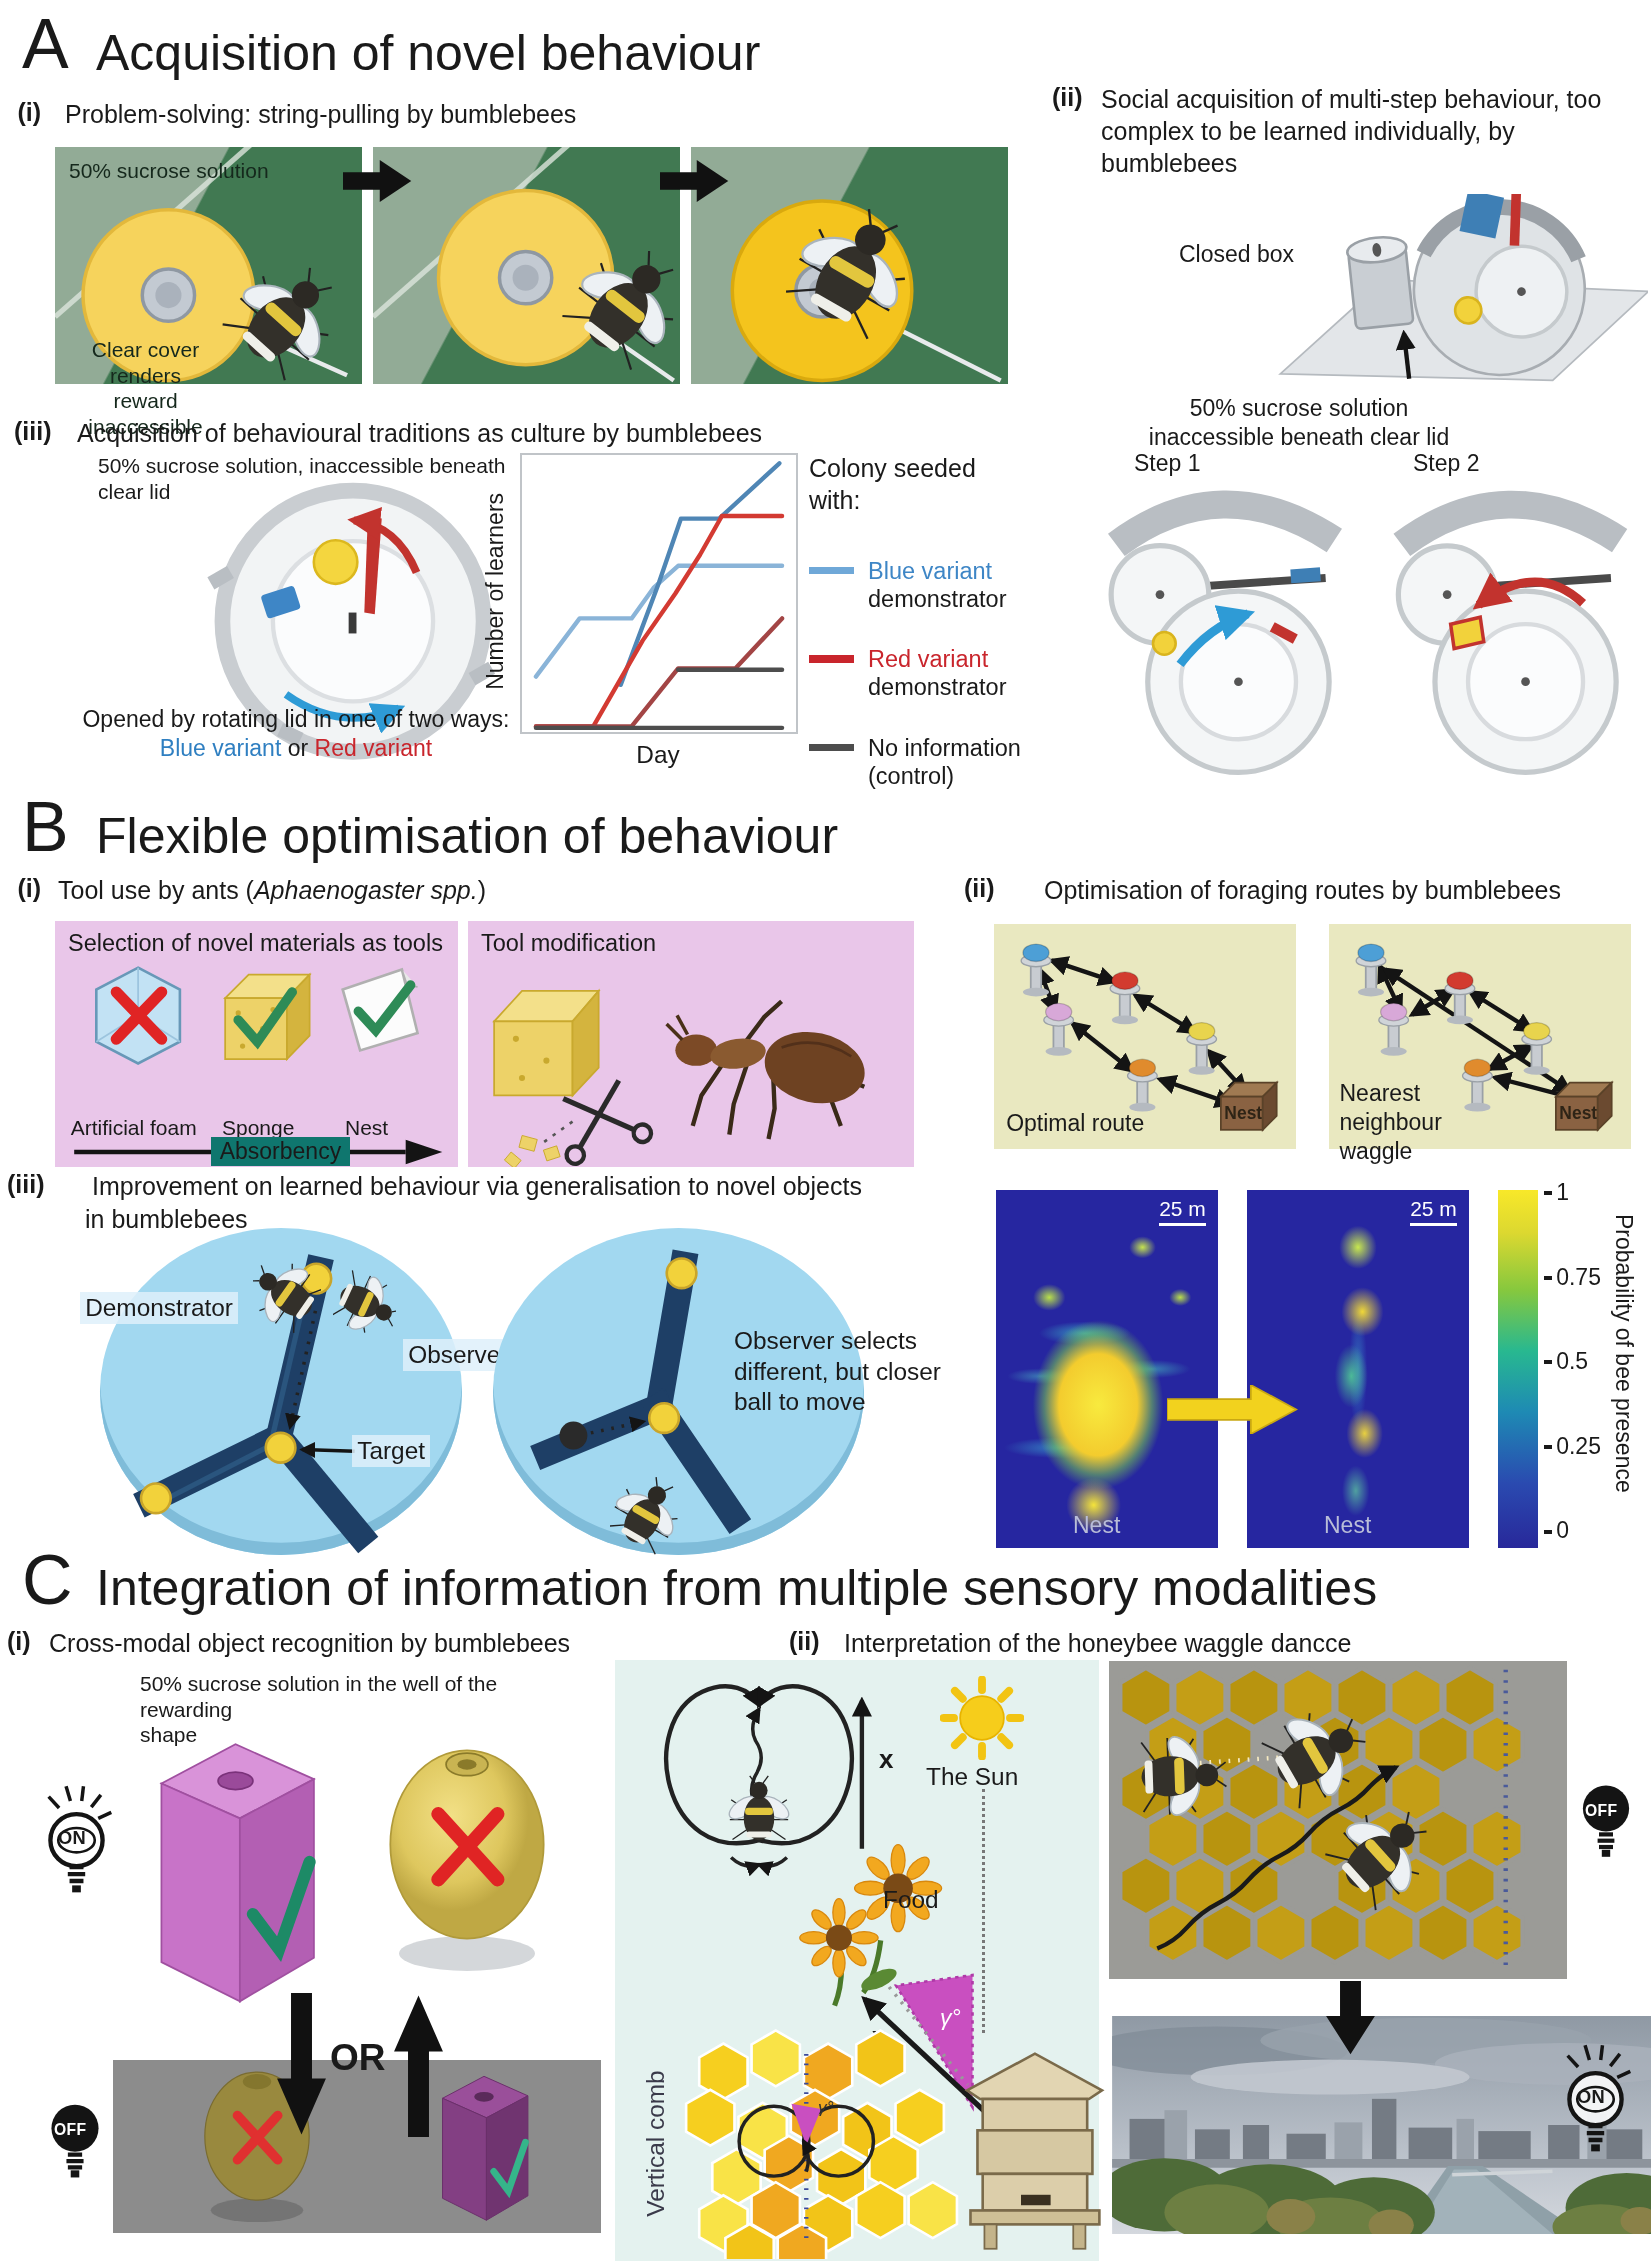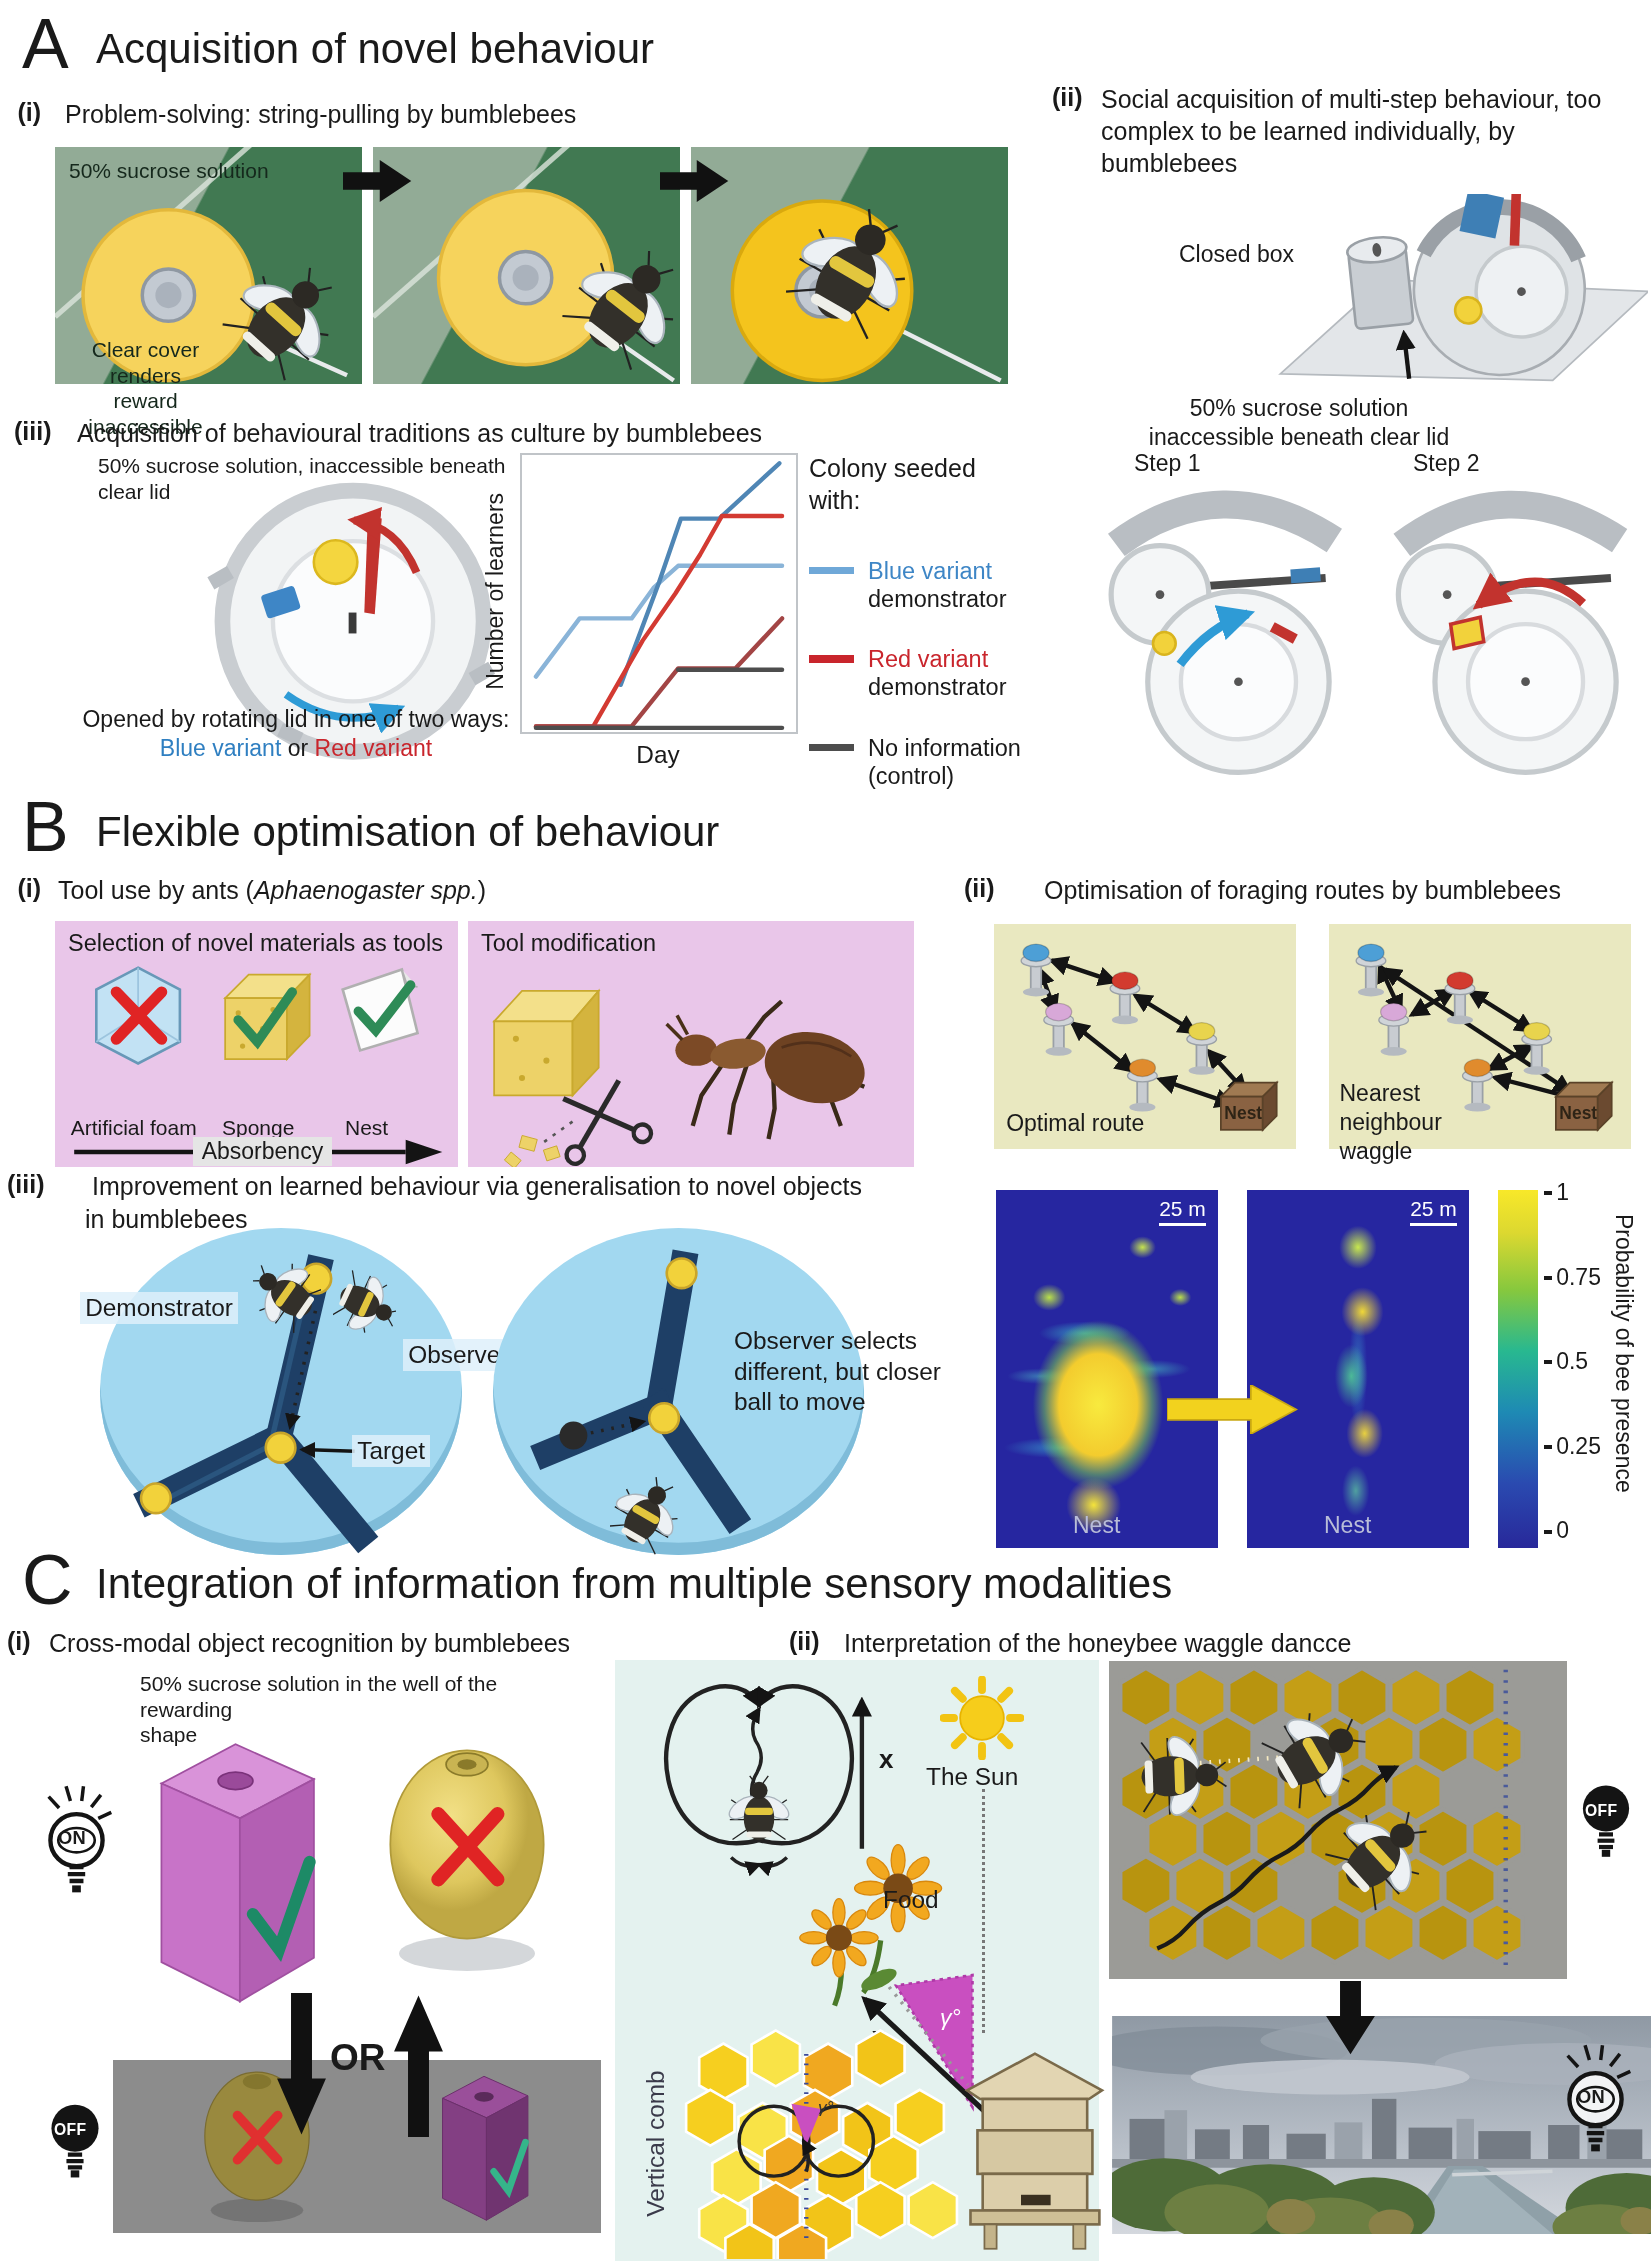--- a/index.html
+++ b/index.html
@@ -1,20 +1,20 @@
 <!DOCTYPE html>
 <html style="font-size:14px"><head>
 <meta charset="utf-8">
 <style>
   html,body{margin:0;padding:0;background:#fff;}
   #page{position:relative;width:1652px;height:2261px;background:#fff;overflow:hidden;
         font-family:"Liberation Sans",sans-serif;color:#1a1a1a;}
   .abs{position:absolute;}
   .sec-letter{font-size:70px;line-height:1;font-weight:400;}
-  .sec-title{font-size:42px;line-height:1.1;font-weight:400;}
+  .sec-title{font-size:50px;line-height:1.1;font-weight:400;}
   .sub-label{font-size:25px;font-weight:700;}
   .sub-head{font-size:25px;font-weight:400;line-height:1.28;}
   .cap{font-size:21px;line-height:1.22;}
   .cap26{font-size:23px;line-height:1.25;}
   .cap28{font-size:24.4px;line-height:1.25;}
   .center{text-align:center;}
   .greenpanel{background:linear-gradient(118deg,#92ab96 40%,#417952 40.5%);}
   .pinkpanel{background:#e9c6e9;}
   .routepanel{background:#e9e8c0;}
   .bluedisc{background:#a2d8f0;border-radius:50%;box-shadow:inset 0 -12.2px 0 #7fbcd9;}
@@ -311,21 +311,21 @@
           <polyline points="348,60 368,82 408,30"></polyline>
         </g>
     </svg>
     <div class="abs cap" style="left:15.7px;top:194px;">Artificial foam</div>
     <div class="abs cap" style="left:167px;top:194px;">Sponge</div>
     <div class="abs cap" style="left:290px;top:194px;">Nest</div>
     <svg class="abs" style="left:0;top:216px;" width="403" height="30" viewBox="0 0 462 34">
       <line x1="22" y1="17" x2="402" y2="17" stroke="#141414" stroke-width="5"></line>
       <polygon points="402,3 444,17 402,31" fill="#141414"></polygon>
     </svg>
-    <div class="abs cap26" style="left:138px;top:216px;background:#e5e5e5;padding:0 8.7px;">Absorbency</div>
+    <div class="abs cap26" style="left:156px;top:216px;background:#0f766e;padding:0 8.7px;">Absorbency</div>
   </div>
 
   <div class="abs pinkpanel" style="left:468px;top:921px;width:446px;height:246px;">
     <div class="abs" style="left:13px;top:8.7px;font-size:23.5px;">Tool modification</div>
     <svg class="abs" style="left:0;top:35px;" width="446" height="211" viewBox="0 0 512 242">
       <g>
         <polygon points="30,75 62,40 150,40 120,75" fill="#f3e08a" stroke="#c9a92e" stroke-width="2"></polygon>
         <polygon points="30,75 120,75 120,160 30,160" fill="#edd268" stroke="#c9a92e" stroke-width="2"></polygon>
         <polygon points="120,75 150,40 150,128 120,160" fill="#d4b43e" stroke="#c9a92e" stroke-width="2"></polygon>
         <circle cx="55" cy="95" r="3.5" fill="#c9a92e"></circle>

